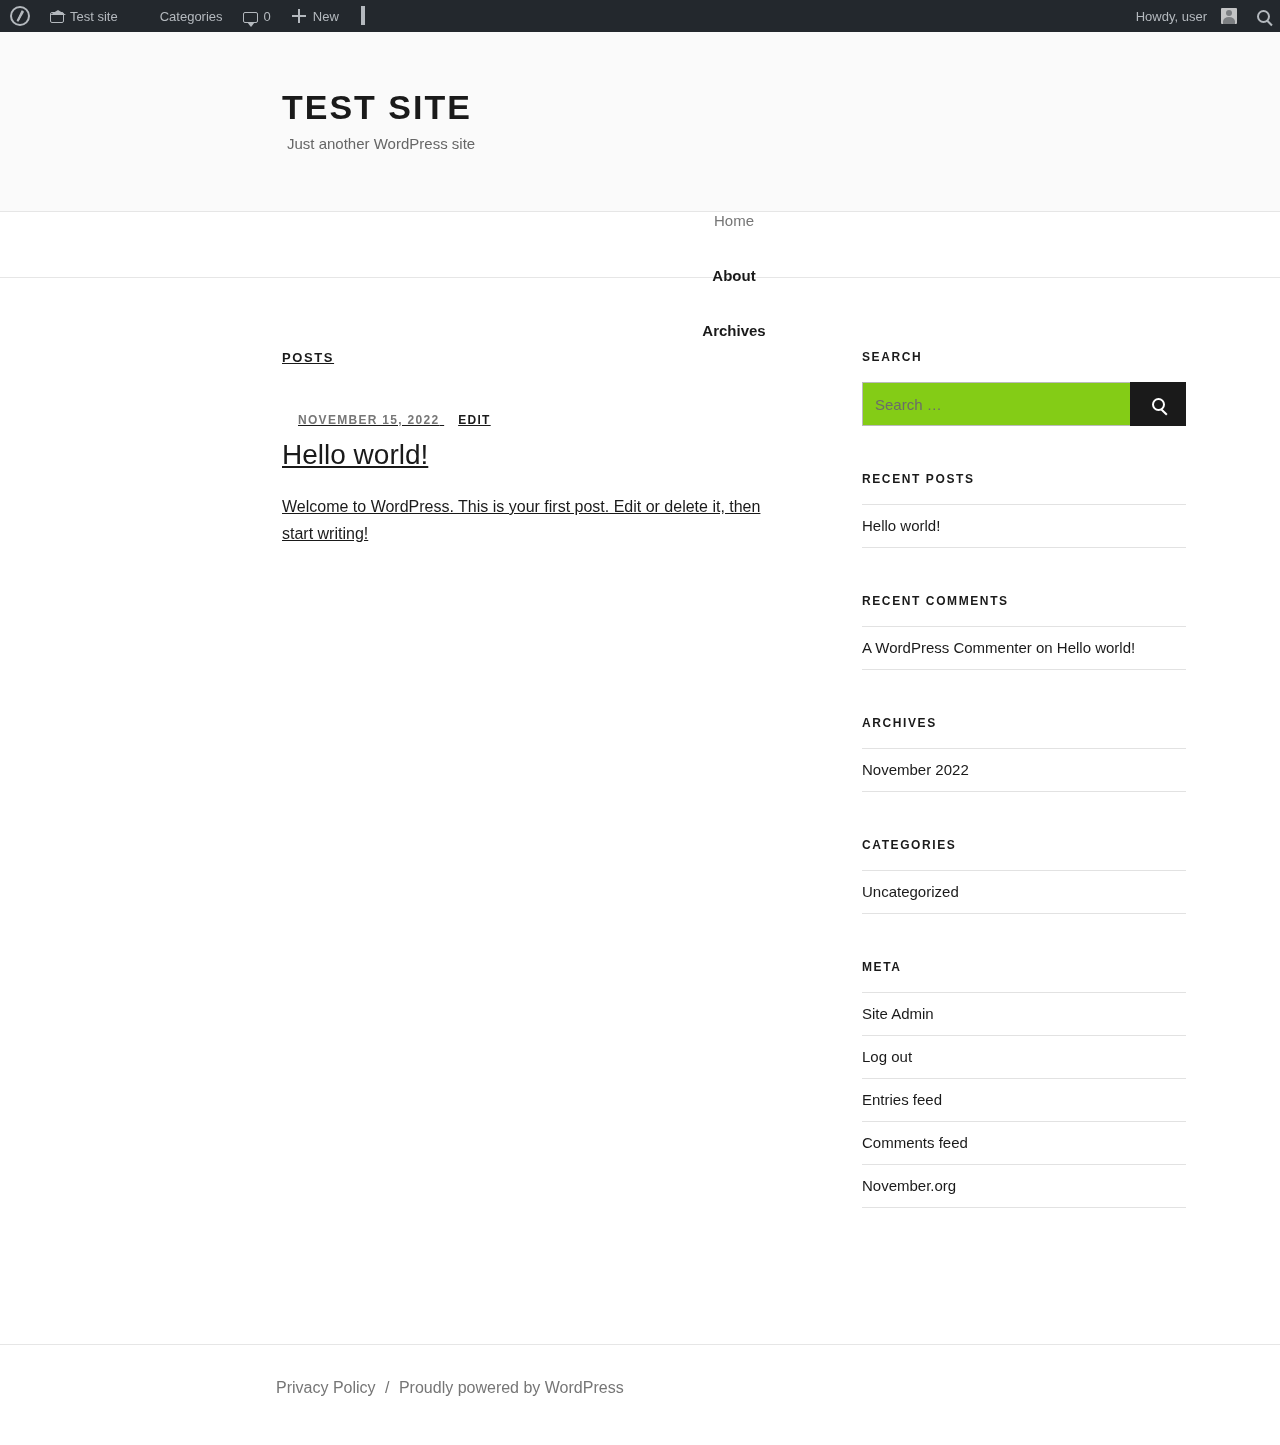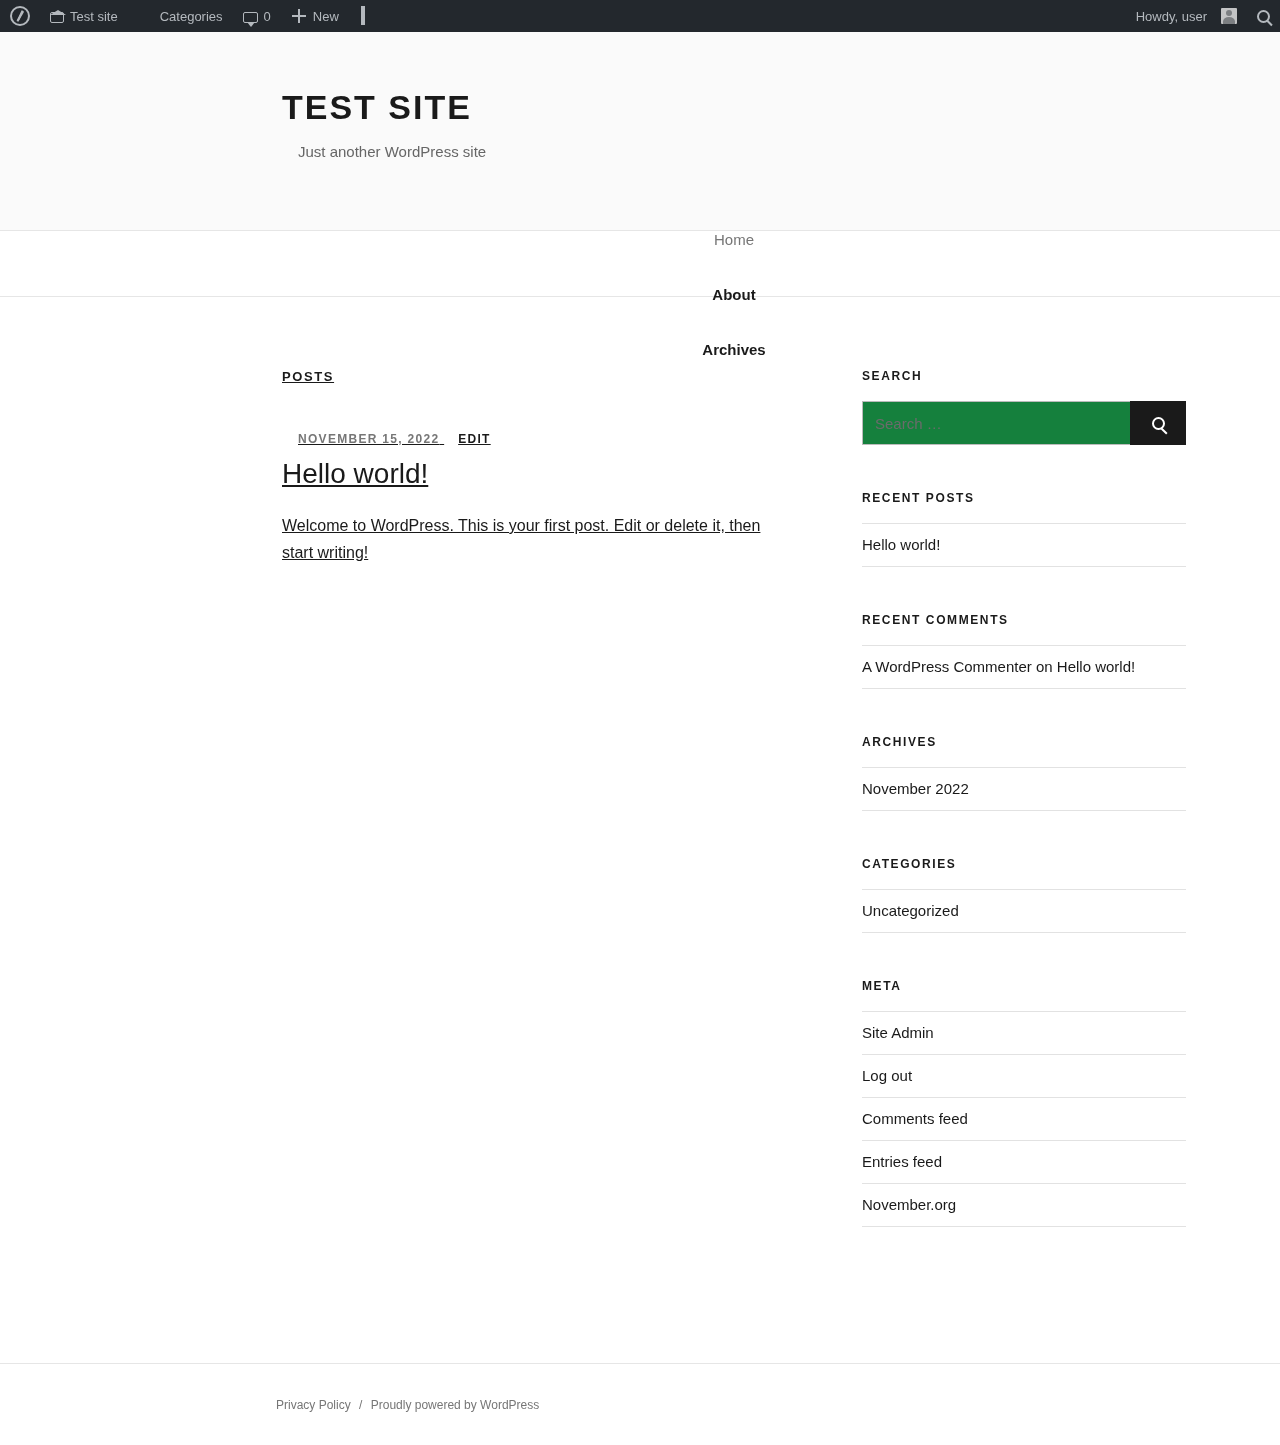--- a/index.html
+++ b/index.html
@@ -178,21 +178,21 @@
     font-weight: bold;
     letter-spacing: 2px;
     color: #1a1a1a;
     margin: 0 0 8px 0;
     text-transform: uppercase;
     cursor: pointer;
   }
   #site-desc {
     font-size: 15px;
     color: #666;
-    margin: 16px;
+    margin: 5px;
   }
 
   
   #site-nav {
     background: #fff;
     border-bottom: 1px solid #e6e6e6;
     height: 66px;
   }
   #site-nav .inner {
     display: flex;
@@ -273,21 +273,21 @@
   .search-input {
     flex: 1;
     height: 44px;
     border: 1px solid #bbb;
     border-right: none;
     padding: 17px 12px;
     font-size: 15px;
     color: #1a1a1a;
     font-family: "Liberation Sans", sans-serif;
     outline: none;
-    background: #15803d;
+    background: #84cc16;
   }
   .search-input::placeholder { color: #6b6b6b; }
   .search-btn {
     width: 56px;
     height: 44px;
     background: #1a1a1a;
     border: none;
     cursor: pointer;
     display: flex;
     align-items: center;
@@ -318,21 +318,21 @@
   .widget-list li:first-child { border-top: 1px solid #e2e2e2; }
   .widget-list a { color: #1a1a1a; text-decoration: none; cursor: pointer; }
 
   
   #site-footer {
     border-top: 1px solid #e6e6e6;
     padding: 34px 0 40px 0;
   }
   #site-footer .inner { padding-left: 182px; }
   .footer-text {
-    font-size: 12px;
+    font-size: 16px;
     color: #767676;
   }
   .footer-text a { color: #767676; text-decoration: none; cursor: pointer; }
   .sep { margin: 0 5px; }
 </style>
 </head>
 <body>
 
 <div id="adminbar">
   <div class="ab-item">
@@ -453,24 +453,24 @@
       <div class="widget">
         <h3 class="widget-title">Meta</h3>
         <ul class="widget-list">
           <li>
             <a>Site Admin</a>
           </li>
           <li>
             <a>Log out</a>
           </li>
           <li>
+            <a>Entries feed</a>
+          </li>
+          <li>
             <a>Comments feed</a>
-          </li>
-          <li>
-            <a>Entries feed</a>
           </li>
           <li>
             <a>November.org</a>
           </li>
         </ul>
       </div>
 
     </aside>
   </div>
 </main>

